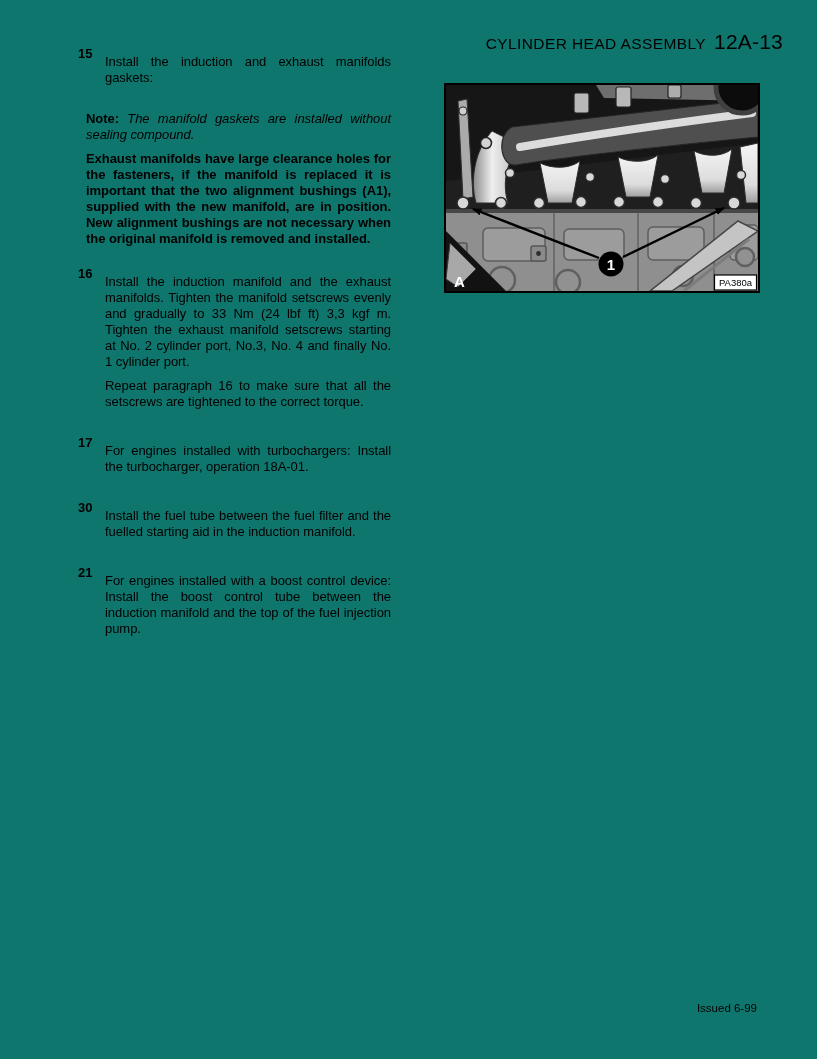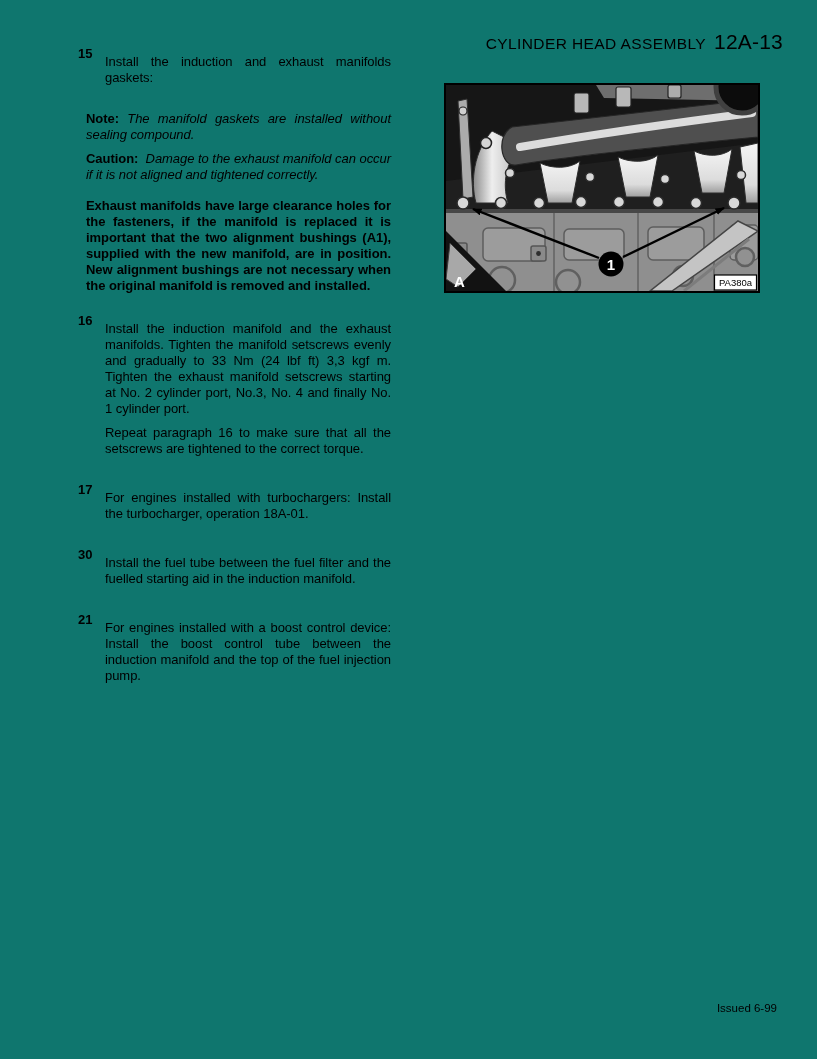--- a/index.html
+++ b/index.html
@@ -24,42 +24,41 @@
   .step .num{font-weight:bold;}
   .note strong,.caution strong{font-weight:bold;font-style:normal;}
   .note em,.caution em{font-style:italic;}
 
   
   .figure{position:absolute;left:444px;top:83px;width:312px;height:206px;border:2px solid #000;background:#161616;margin:0;padding:0;}
   .figure svg{display:block;width:100%;height:100%;}
 
   
   .foot-left{position:absolute;left:77px;top:1060px;font-size:11.5px;}
-  .foot-right{position:absolute;right:40px;top:1002px;font-size:11.5px;text-align:right;}
+  .foot-right{position:absolute;right:60px;top:1002px;font-size:11.5px;text-align:right;}
 </style>
 </head>
 <body>
 
 <div class="page">
 
   <div class="hdr">
     <span class="hdr-title">CYLINDER HEAD ASSEMBLY</span>
     <span class="hdr-num">12A-13</span>
   </div>
 
   <div class="col">
 
     <div class="step blk">
       <span class="num">15</span>
       <p class="jt">Install the induction and exhaust manifolds gaskets:</p>
     </div>
 
     <p class="note blk jt"><strong>Note:</strong> <em>The manifold gaskets are installed without sealing compound.</em></p>
 
-    <p class="caution jt" style="margin-bottom:15px;"><strong>Caution:</strong>&nbsp; <em>Damage to the exhaust manifold can occur if it is not aligned and tightened correctly.</em></p>
 
     <p class="jt" style="margin-bottom:19px;font-weight:bold;">Exhaust manifolds have large clearance holes for the fasteners, if the manifold is replaced it is important that the two alignment bushings (A1), supplied with the new manifold, are in position. New alignment bushings are not necessary when the original manifold is removed and installed.</p>
 
     <div class="step blk">
       <span class="num">16</span>
       <div>
         <p class="jt">Install the induction manifold and the exhaust manifolds. Tighten the manifold setscrews evenly and gradually to 33 Nm (24 lbf ft) 3,3 kgf m. Tighten the exhaust manifold setscrews starting at No. 2 cylinder port, No.3, No. 4 and finally No. 1 cylinder port.</p>
         <p class="jt">Repeat paragraph 16 to make sure that all the setscrews are tightened to the correct torque.</p>
       </div>
     </div>

